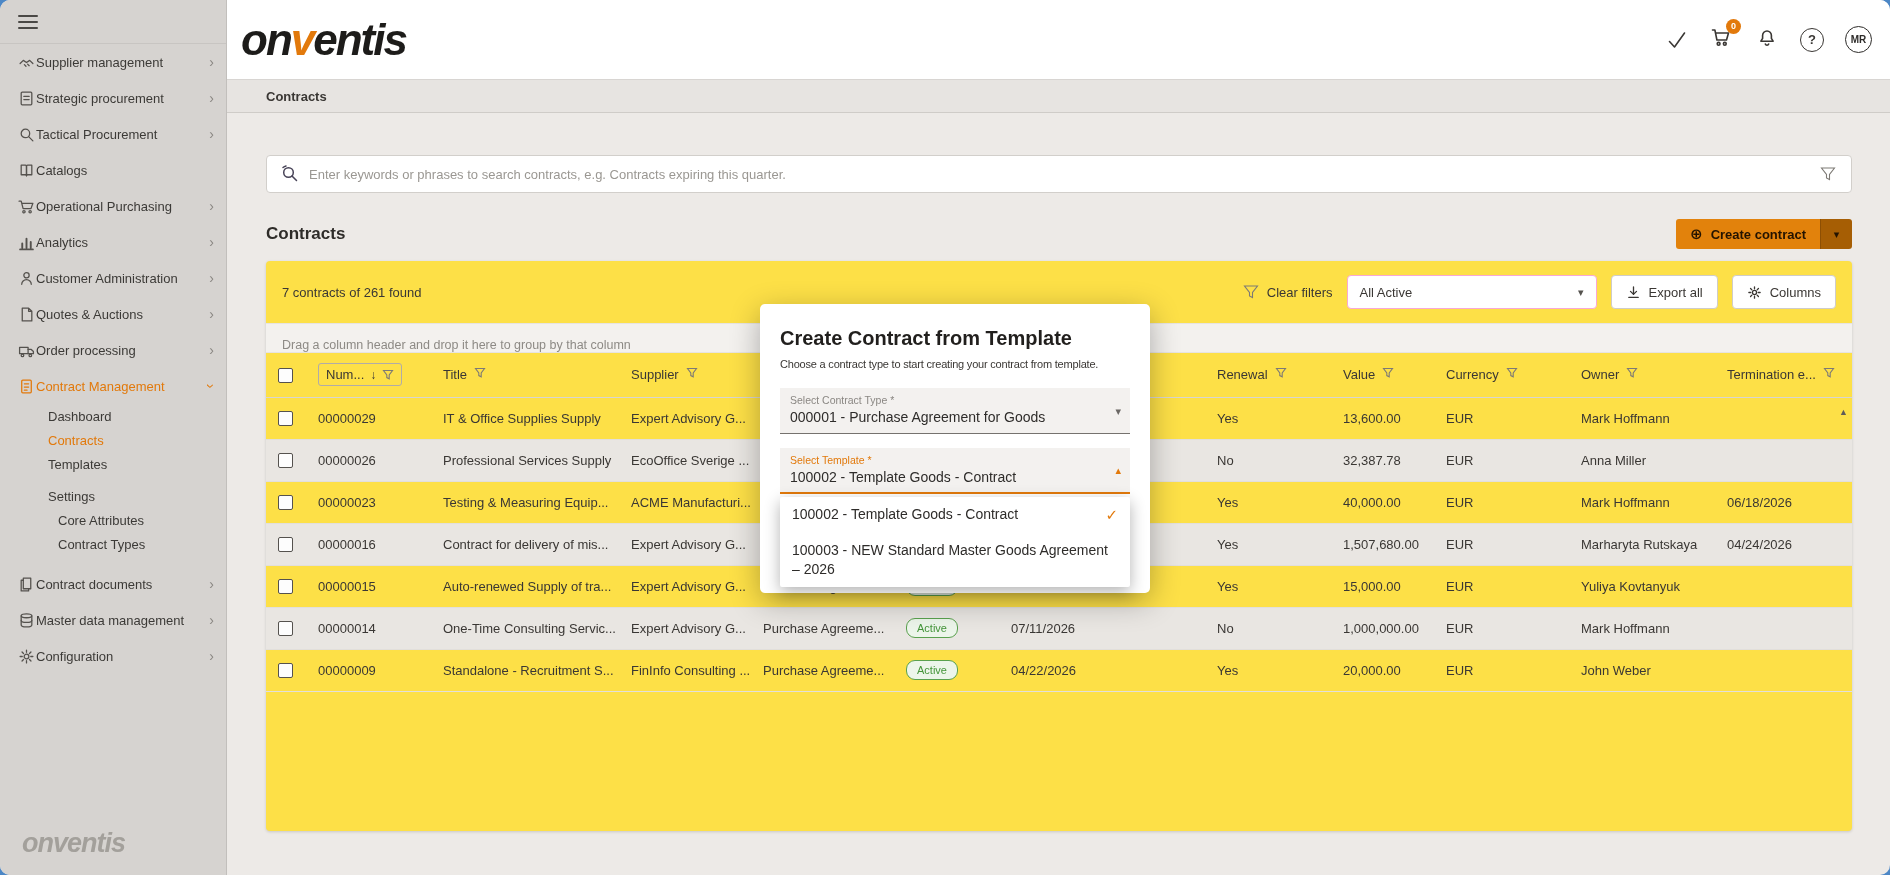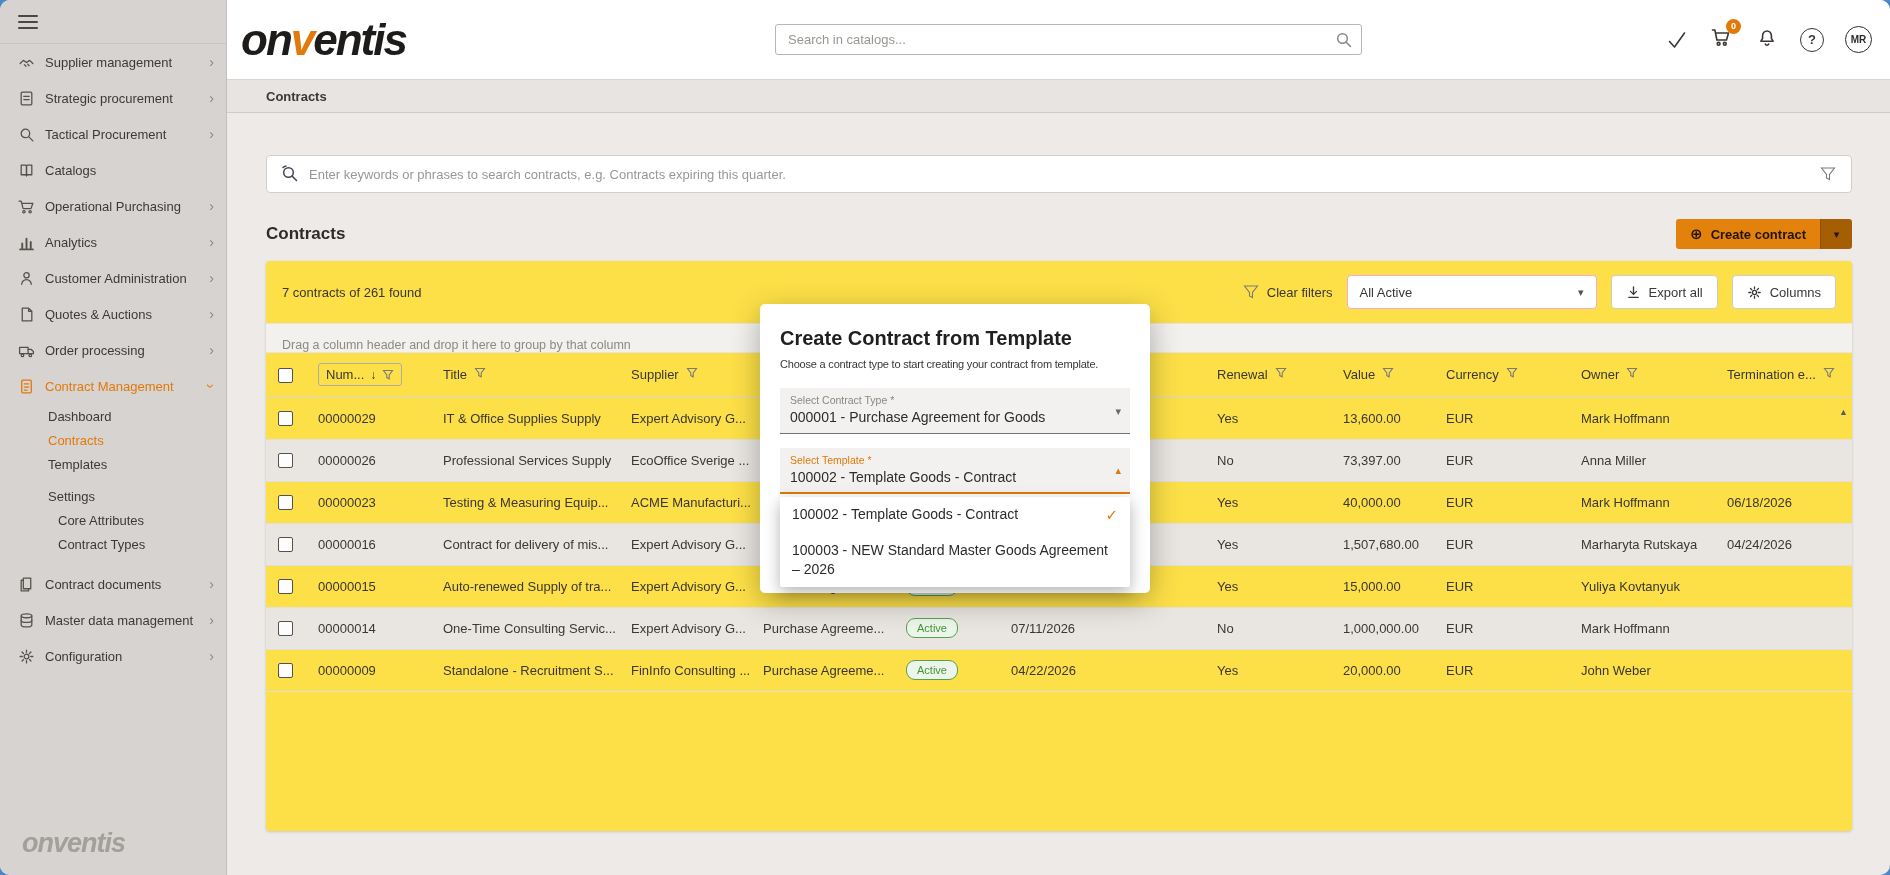--- a/index.html
+++ b/index.html
@@ -6,21 +6,21 @@
   html,body { width:1890px; height:875px; overflow:hidden; }
   body { background:#4c87c6; font-family:"Liberation Sans","DejaVu Sans",sans-serif; }
   .app { position:absolute; inset:0; border-radius:10px; overflow:hidden; display:flex; background:#edeae7; }
 
   
   .sidebar { width:227px; flex:none; background:#d6d3d0; border-right:1px solid #c2bfbc; display:flex; flex-direction:column; }
   .sb-top { height:44px; display:flex; align-items:center; padding-left:18px; border-bottom:1px solid #c8c5c2; }
   .burger { width:20px; height:14px; display:flex; flex-direction:column; justify-content:space-between; cursor:pointer; }
   .burger i { display:block; height:2px; background:#4a4845; border-radius:1px; }
   .nav { flex:1 1 auto; padding-top:0; overflow:hidden; }
-  .item { height:36px; display:flex; align-items:center; gap:10px; padding:0 12px 0 18px; font-size:13px; color:#3c3a37; cursor:pointer; }
+  .item { height:36px; display:flex; align-items:center; gap:1px; padding:0 12px 0 18px; font-size:13px; color:#3c3a37; cursor:pointer; }
   .item .lbl { flex:1 1 auto; white-space:nowrap; overflow:hidden; }
   .chev { color:#8a8783; font-size:14px; line-height:1; }
   .chev.down { display:inline-block; transform:rotate(90deg); }
   .ic { width:17px; height:17px; flex:none; stroke:#55524e; fill:none; stroke-width:1.2; stroke-linecap:round; stroke-linejoin:round; }
   .item.orange { color:#e2790b; }
   .item.orange .ic { stroke:#e2790b; }
   .item.orange .chev { color:#e2790b; }
   .sub { height:24px; display:flex; align-items:center; padding-left:48px; font-size:13px; color:#3c3a37; cursor:pointer; white-space:nowrap; }
   .sub.deep { padding-left:58px; }
   .sub.active { color:#e2790b; }
@@ -250,27 +250,20 @@
         <span class="chev">›</span>
       </div>
     </nav>
     <div class="sb-logo"><span>on</span><span>v</span><span>entis</span></div>
   </aside>
 
   <div class="right">
 
     <header class="topbar">
       <div class="brand"><span>on</span><span class="v">v</span><span>entis</span></div>
-      <div class="hsearch">
-        <input type="text" placeholder="Search in catalogs..." style="">
-        <svg class="mag" viewBox="0 0 18 18" style="stroke:#8a8783">
-            <circle cx="7.5" cy="7.5" r="4.8"></circle>
-            <path d="M11 11 L15.5 15.5"></path>
-          </svg>
-      </div>
       <div class="hicons">
         <svg class="hic" viewBox="0 0 24 24">
             <path d="M4.5 13.5 l5 5.5 L19.5 5"></path>
           </svg>
         <div class="cartwrap">
           <svg class="hic" viewBox="0 0 24 24">
               <path d="M2.5 4 h2.4 l2 10 h9.6 l2 -7 H6"></path>
               <circle cx="8.6" cy="17.8" r="1.4"></circle>
               <circle cx="14.8" cy="17.8" r="1.4"></circle>
             </svg>
@@ -446,21 +439,21 @@
             </tr>
             <tr class="r even">
               <td><span class="cb"></span></td>
               <td>00000026</td>
               <td>Professional Services Supply</td>
               <td>EcoOffice Sverige ...</td>
               <td></td>
               <td></td>
               <td></td>
               <td>No</td>
-              <td>73,397.00</td>
+              <td>32,387.78</td>
               <td>EUR</td>
               <td>Anna Miller</td>
               <td></td>
             </tr>
             <tr class="r">
               <td><span class="cb"></span></td>
               <td>00000023</td>
               <td>Testing &amp; Measuring Equip...</td>
               <td>ACME Manufacturi...</td>
               <td></td>

